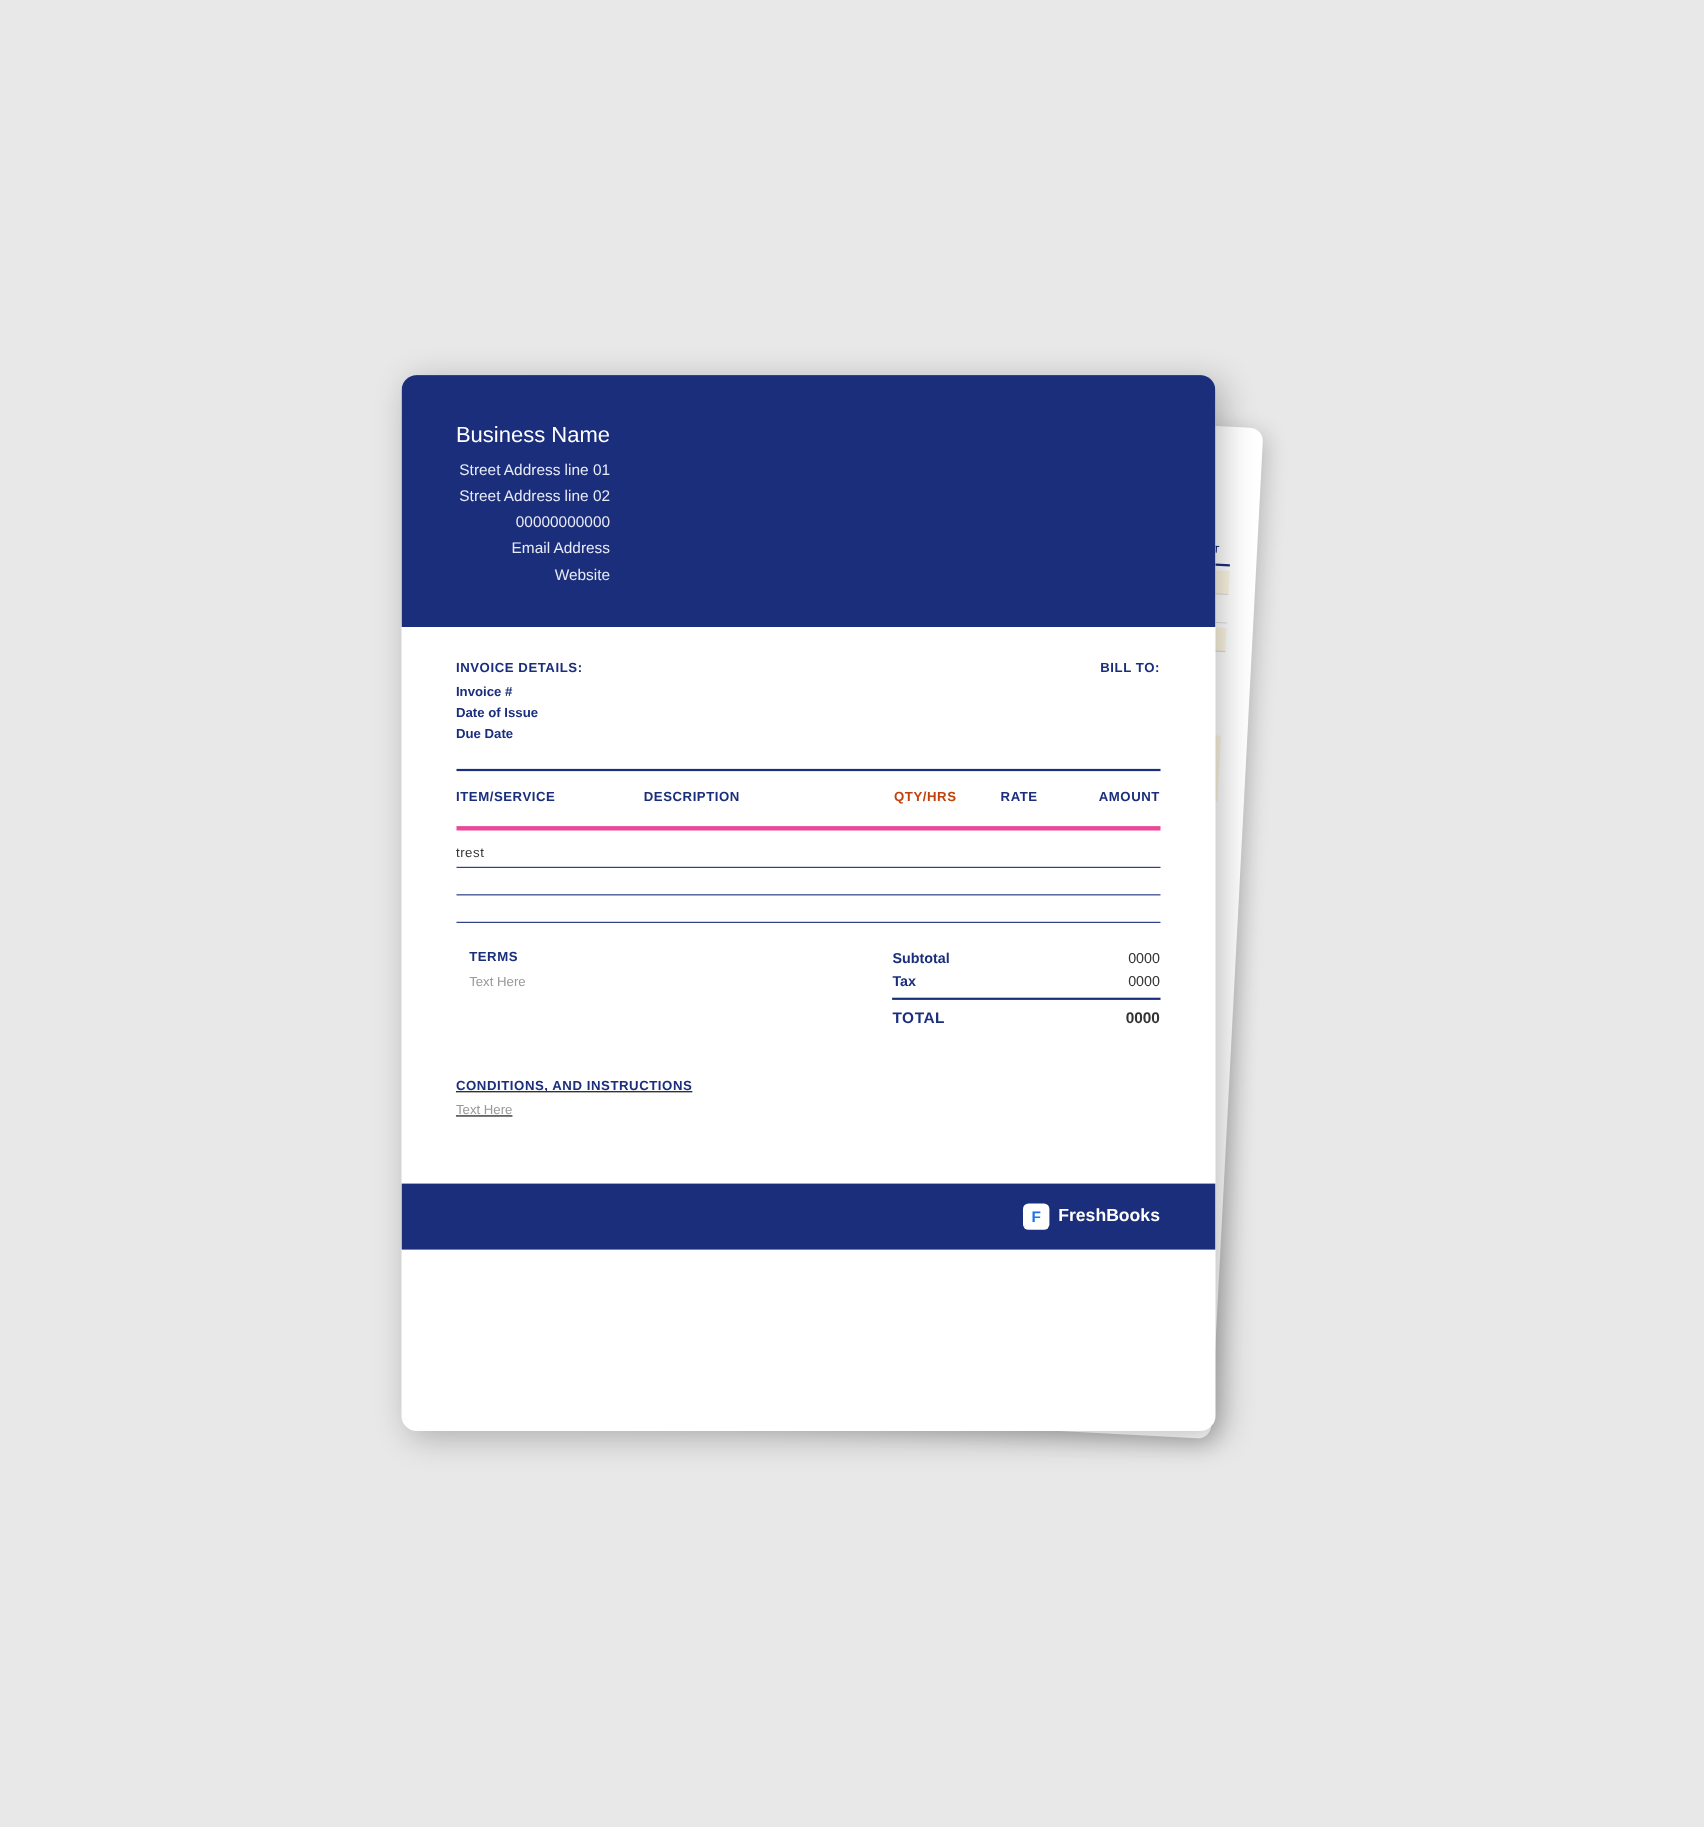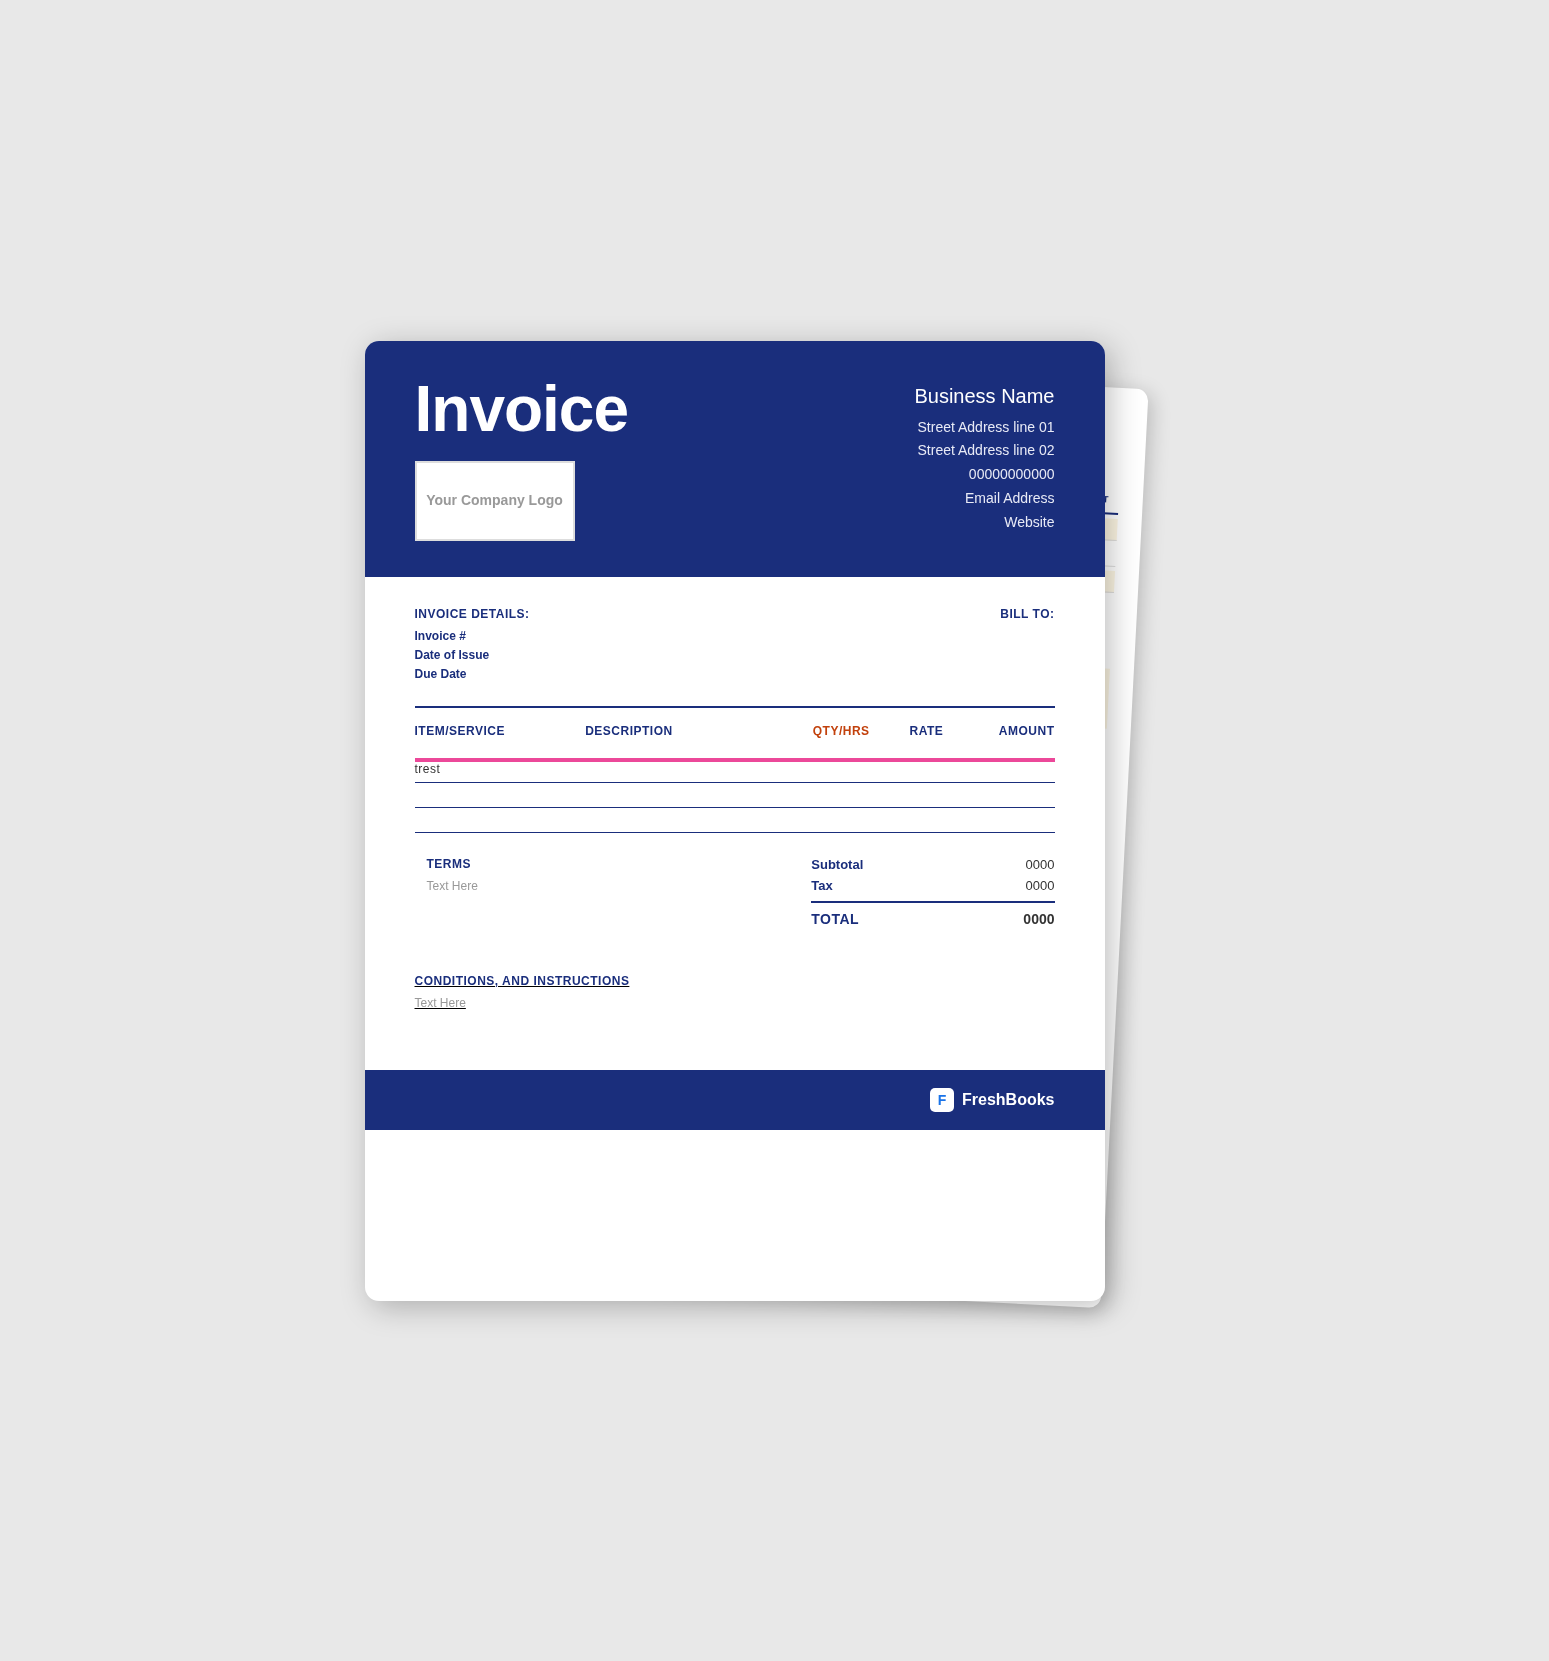--- a/index.html
+++ b/index.html
@@ -250,21 +250,21 @@
       border-bottom: 4px solid #ec4899;
     }
     .col-item { flex: 2; font-size: 12px; font-weight: 900; color: #1a2e7c; letter-spacing: 0.5px; }
     .col-desc { flex: 2.5; font-size: 12px; font-weight: 900; color: #1a2e7c; letter-spacing: 0.5px; text-align: left; }
     .col-qty { flex: 1; font-size: 12px; font-weight: 900; color: #c2410c; letter-spacing: 0.5px; text-align: center; }
     .col-rate { flex: 1; font-size: 12px; font-weight: 900; color: #1a2e7c; letter-spacing: 0.5px; text-align: center; }
     .col-amount { flex: 1; font-size: 12px; font-weight: 900; color: #1a2e7c; letter-spacing: 0.5px; text-align: right; }
 
     .table-data-row {
       display: flex;
-      padding: 0 0 6px 0;
+      padding: 13px 0 6px 0;
       border-bottom: 1px solid #1a2e7c;
     }
     .table-data-row .col-item,
     .table-data-row .col-desc,
     .table-data-row .col-qty,
     .table-data-row .col-rate,
     .table-data-row .col-amount {
       font-weight: normal;
       color: #333;
       font-size: 12px;
@@ -427,24 +427,20 @@
           <span>F</span>
         </div>
         <span>FreshBooks</span>
       </div>
     </div>
   </div>
 
   <div class="doc-front">
 
     <div class="header">
-      <div class="header-left">
-        <div class="invoice-title">Invoice</div>
-        <div class="logo-box">Your Company Logo</div>
-      </div>
       <div class="header-right">
         <div class="business-name">Business Name</div>
         <div class="address-line">Street Address line 01</div>
         <div class="address-line">Street Address line 02</div>
         <div class="address-line">00000000000</div>
         <div class="address-line">Email Address</div>
         <div class="address-line">Website</div>
       </div>
     </div>
 

